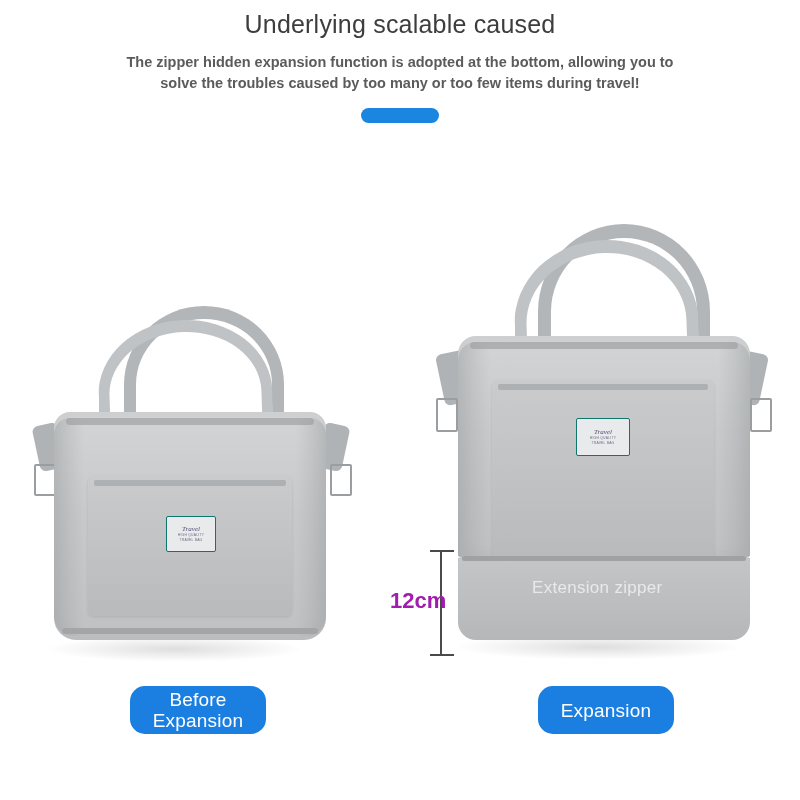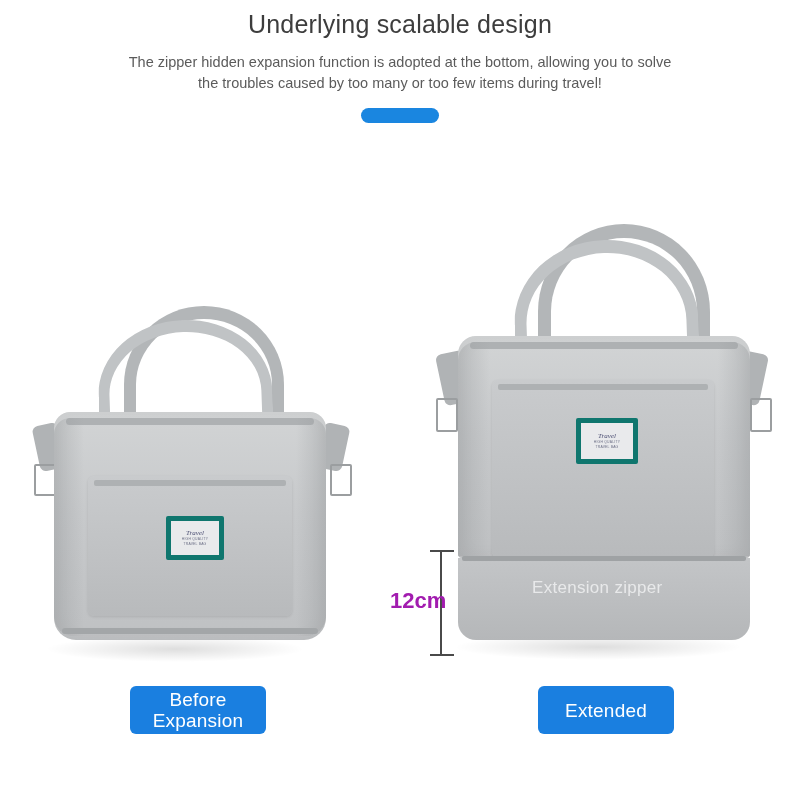--- a/index.html
+++ b/index.html
@@ -30,21 +30,21 @@
     letter-spacing: 0.2px;
     margin-top: 8px;
     line-height: 32px;
   }
   .subtitle {
     font-size: 14.5px;
     color: #5b5b5b;
     line-height: 21px;
     width: 560px;
     margin: 12px auto 0 auto;
-    font-weight: 400;
+    font-weight: 700;
   }
   .blue-pill {
     width: 78px;
     height: 15px;
     border-radius: 8px;
     margin: 14px auto 0 auto;
   }
 
   
   .stage {
@@ -91,21 +91,21 @@
 
   .zip {
     position: absolute;
     background: #aeb1b3;
     border-radius: 2px;
   }
 
   .label {
     position: absolute;
     background: #e9eaec;
-    border: 5px solid #0f766e;
+    border: 1px solid #0f766e;
     border-radius: 2px;
     display: flex;
     flex-direction: column;
     align-items: center;
     justify-content: center;
     overflow: hidden;
   }
   .label .brand {
     font-family: "Liberation Serif", serif;
     font-style: italic;
@@ -149,42 +149,42 @@
     position: absolute;
     color: #a21caf;
     font-size: 22px;
     font-weight: 700;
     white-space: nowrap;
   }
 
   
   .caption {
     position: absolute;
-    border-radius: 6px;
+    border-radius: 15px;
     color: #ffffff;
     display: flex;
     align-items: center;
     justify-content: center;
     text-align: center;
     font-size: 19px;
     line-height: 21px;
     letter-spacing: 0.2px;
   }
 
   .shadow {
     position: absolute;
     background: radial-gradient(ellipse at center, rgba(0,0,0,0.13) 0%, rgba(0,0,0,0) 70%);
     border-radius: 50%;
   }
 </style>
 </head>
 <body>
 
 <div class="header">
-  <div class="title">Underlying scalable design</div>
+  <div class="title">Underlying scalable caused</div>
   <div class="subtitle">The zipper hidden expansion function is adopted at the bottom, allowing you to solve the troubles caused by too many or too few items during travel!</div>
   <div class="blue-pill" style="background:#1a86e0;"></div>
 </div>
 
 <div class="stage">
 
   <div class="bag" style="left:20px; top:110px; width:340px; height:350px;">
 
     <div class="shadow" style="left:25px; top:330px; width:260px; height:26px;"></div>
 
@@ -262,15 +262,15 @@
 
     <div class="dim-line" style="left:430px; top:354px; width:24px; height:2px;"></div>
 
     <div class="dim-line" style="left:430px; top:458px; width:24px; height:2px;"></div>
 
     <div class="dim-text" style="left:390px; top:392px;">12cm</div>
   </div>
 
   <div class="caption" style="left:130px; top:490px; width:136px; height:48px; background:#1a7fe0;">Before Expansion</div>
 
-  <div class="caption" style="left:538px; top:490px; width:136px; height:48px; background:#1a7fe0;">Extended</div>
+  <div class="caption" style="left:538px; top:490px; width:136px; height:48px; background:#1a7fe0;">Expansion</div>
 
 </div>
 
 </body></html>

